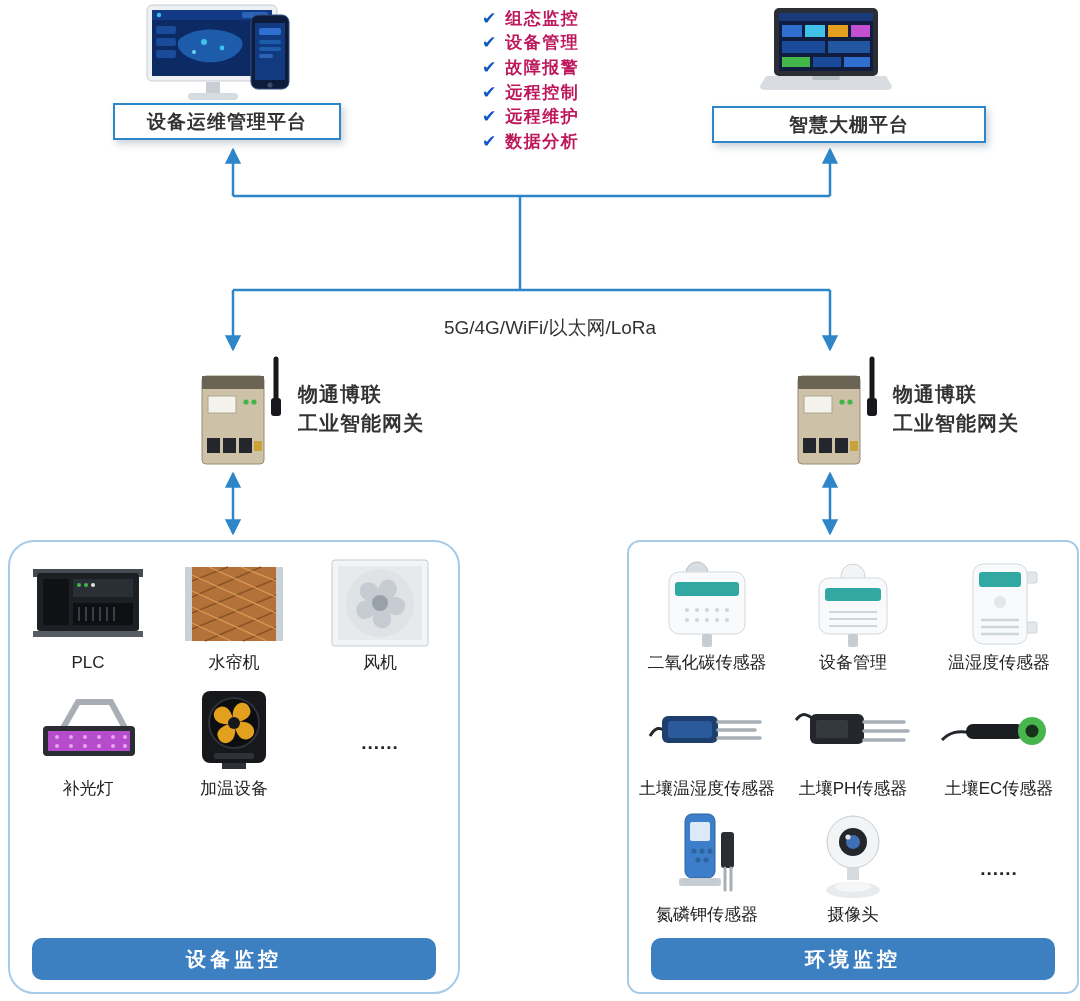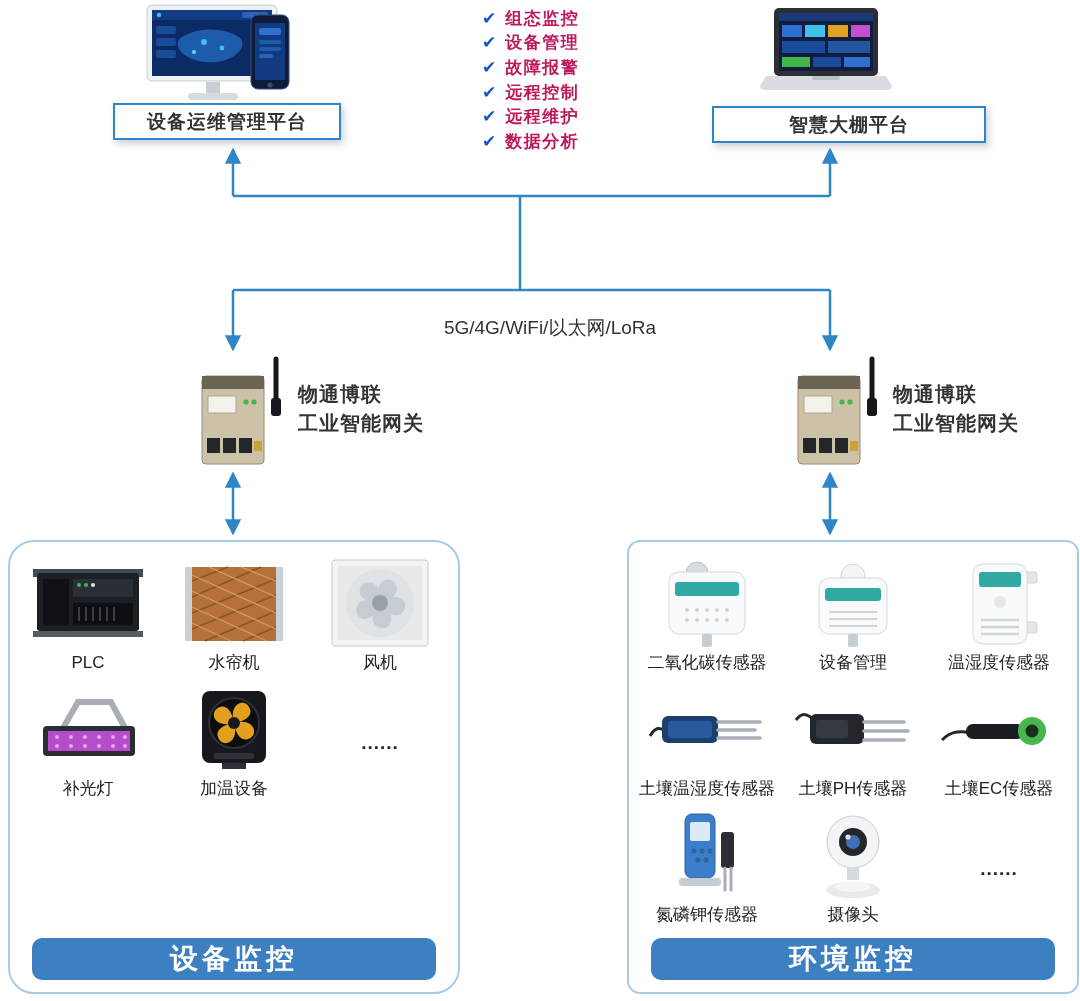--- a/index.html
+++ b/index.html
@@ -52,21 +52,21 @@
     grid-auto-rows: 122px; row-gap: 4px;
   }
   .cell { display: flex; flex-direction: column; align-items: center; }
   .icon-wrap { flex: 1; width: 100%; display: flex; align-items: center; justify-content: center; }
   .cell-label { height: 26px; line-height: 22px; font-size: 17px; color: #222; white-space: nowrap; }
   .cell.dots { justify-content: center; }
   .dots-label { font-size: 19px; font-weight: bold; color: #222; letter-spacing: 1px; }
   .banner {
     position: absolute; left: 22px; right: 22px; bottom: 12px; height: 42px;
     border-radius: 10px; background: #3d80c2; color: #fff;
-    font-size: 28px; font-weight: bold; letter-spacing: 4px;
+    font-size: 20px; font-weight: bold; letter-spacing: 4px;
     display: flex; align-items: center; justify-content: center;
   }
 </style>
 </head>
 <body>
 
 <svg id="connectors" width="1080" height="1001">
   <defs>
     <marker id="arr" viewBox="0 0 10 10" refX="8.5" refY="5" markerWidth="6.5" markerHeight="6.5" orient="auto-start-reverse">
       <path d="M0,0 L10,5 L0,10 z" fill="#2e86c9"></path>

